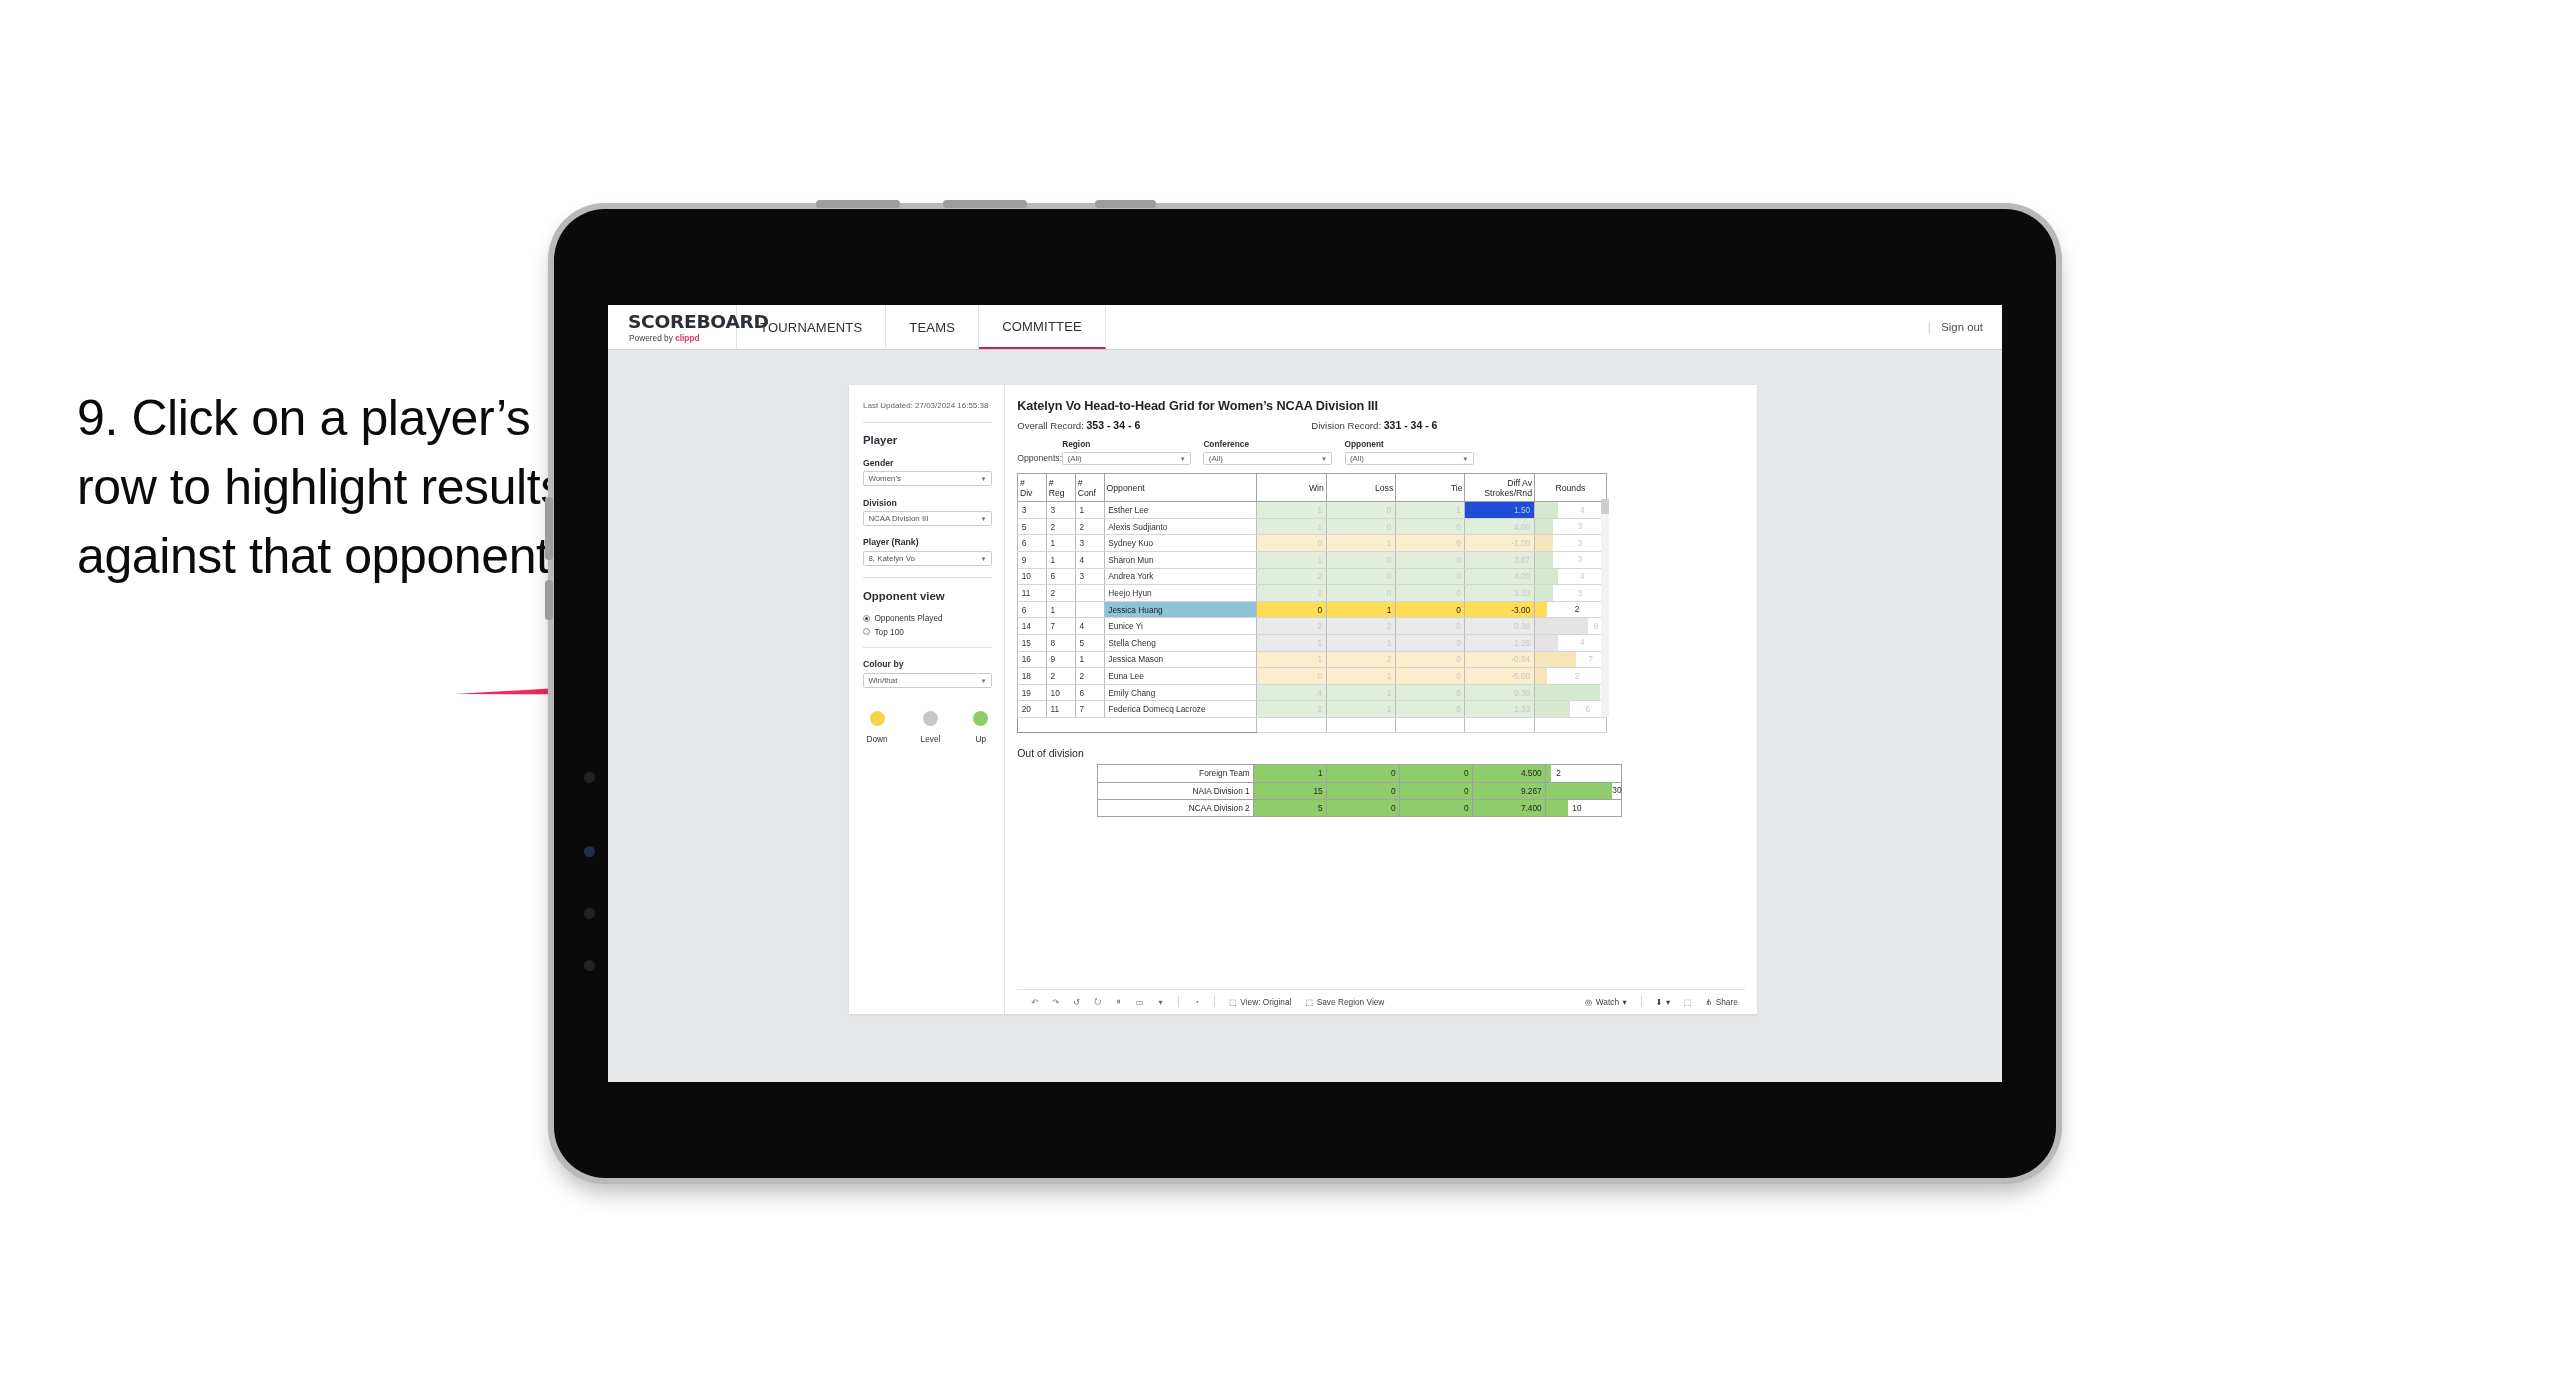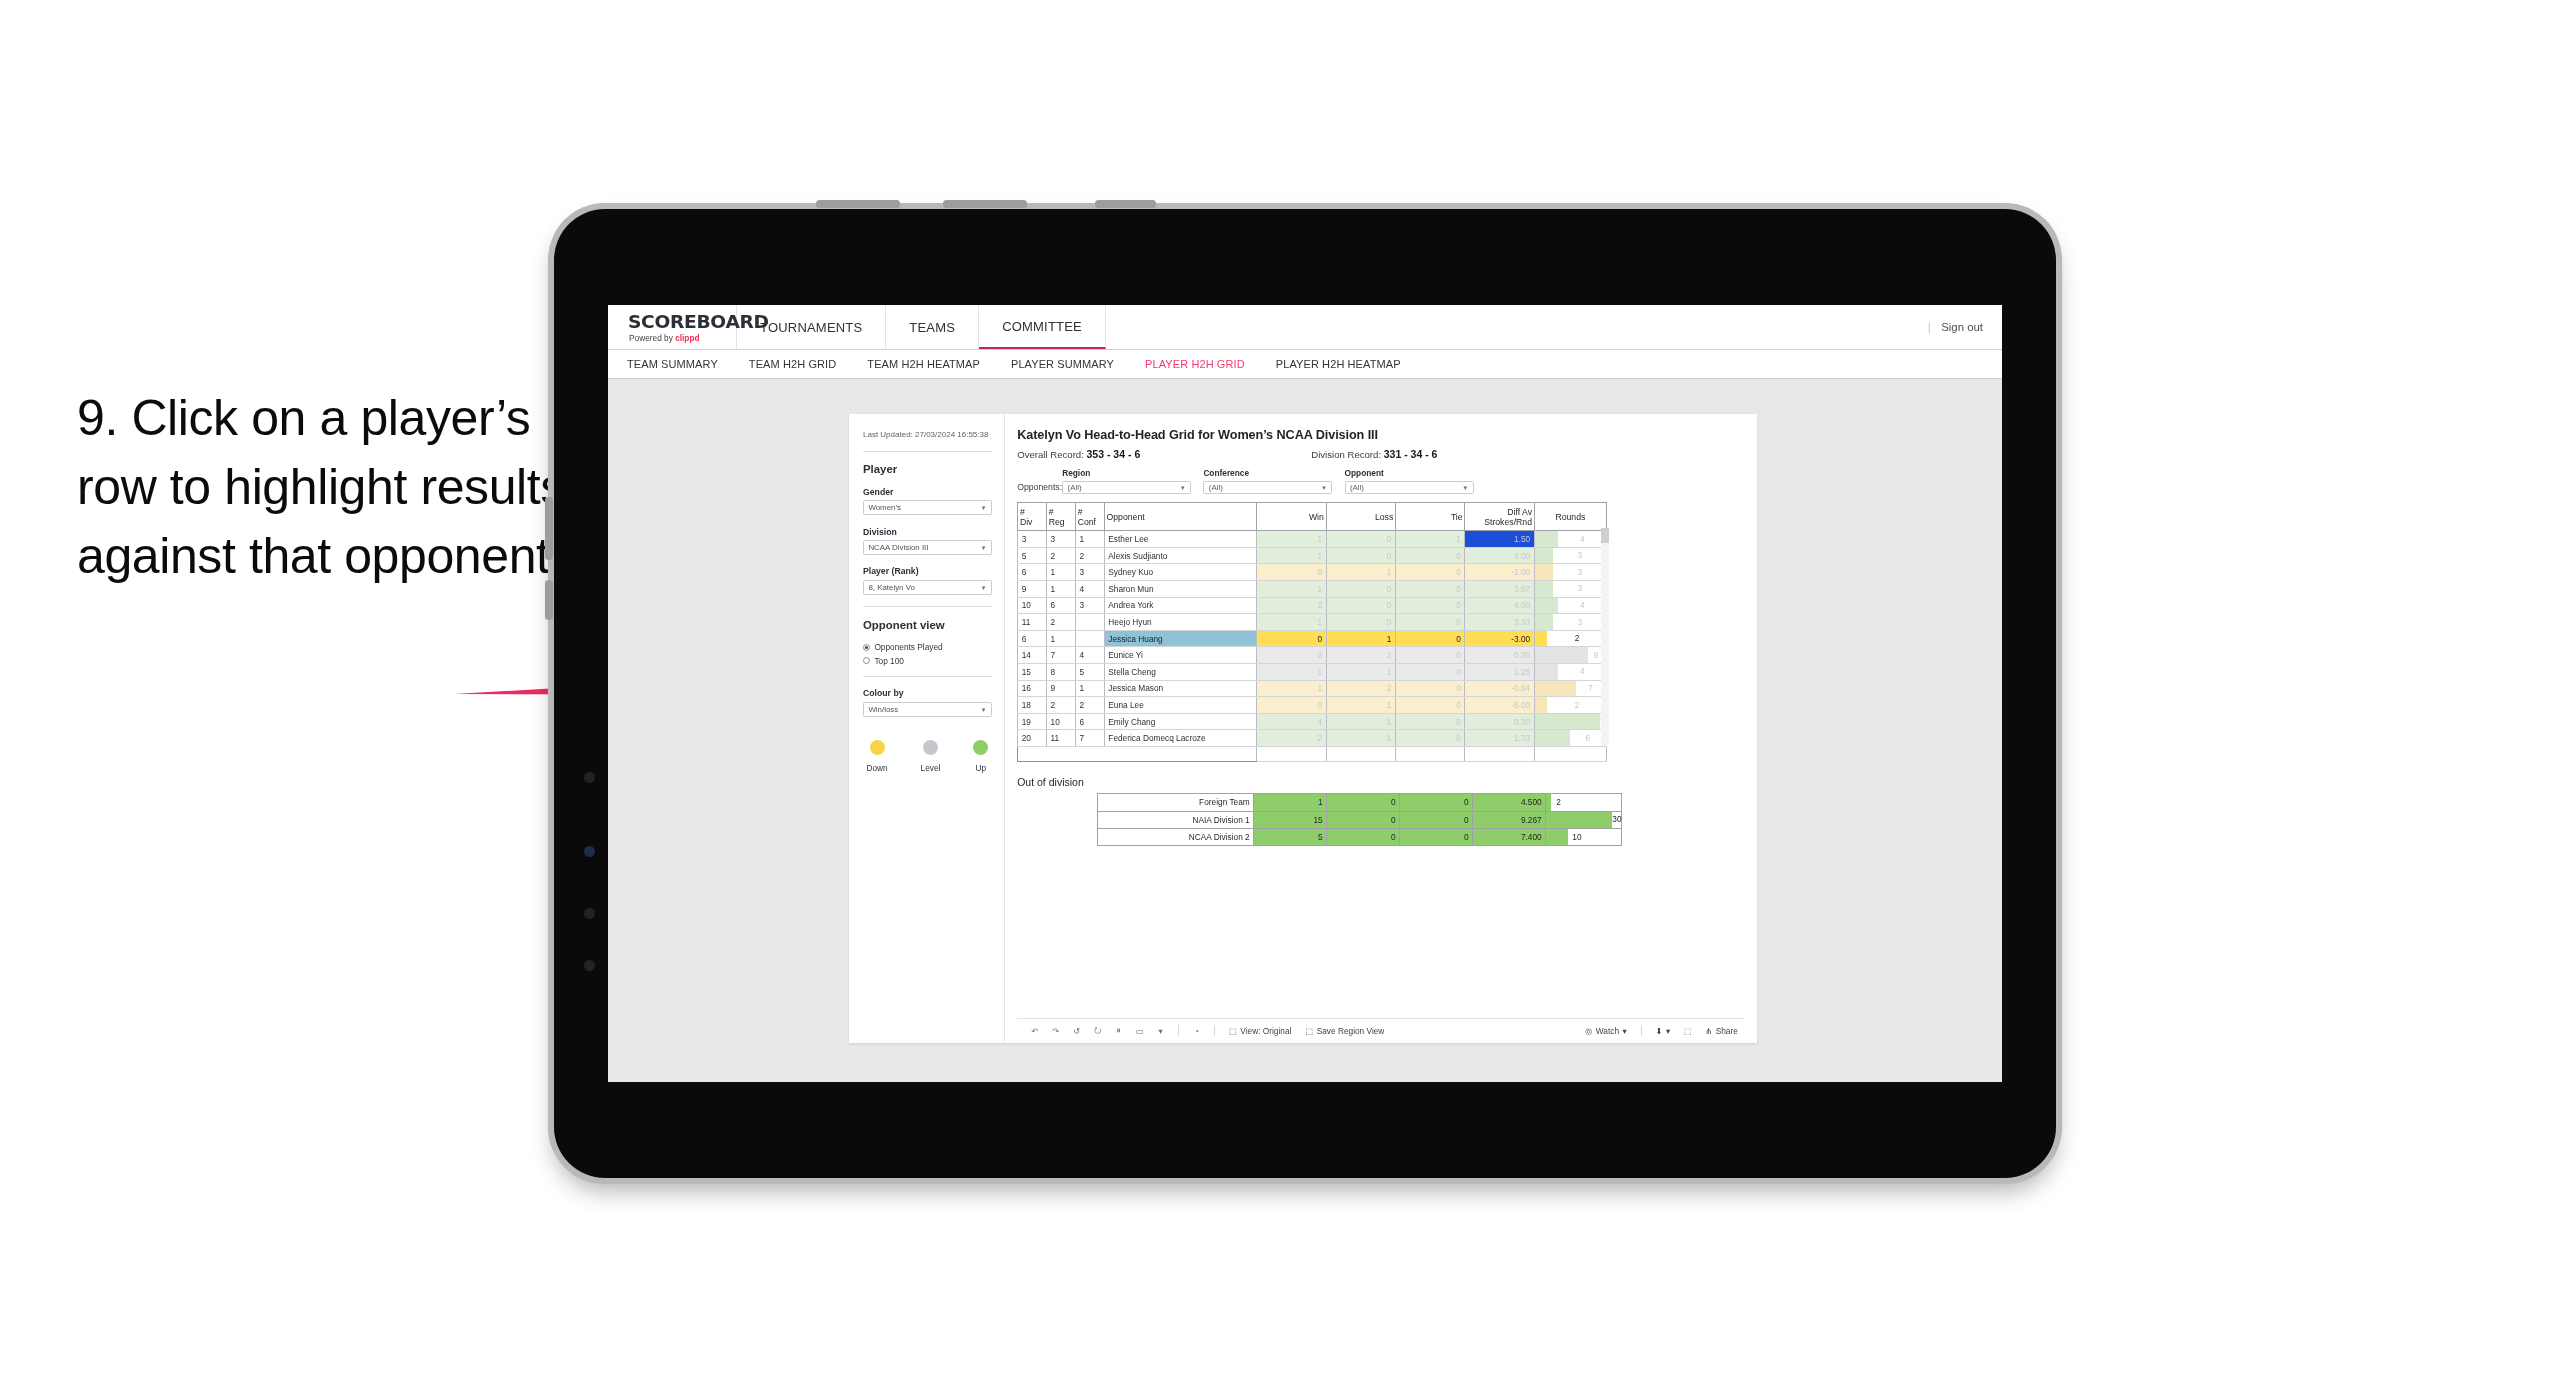--- a/index.html
+++ b/index.html
@@ -193,28 +193,20 @@
       </div>
       <div class="navtab">TOURNAMENTS</div>
       <div class="navtab">TEAMS</div>
       <div class="navtab active">COMMITTEE</div>
       <div class="header-right">
         <span class="hdivider">|</span>
         <span>Sign out</span>
       </div>
     </div>
 
-    <div id="subnav">
-      <div class="subtab">TEAM SUMMARY</div>
-      <div class="subtab">TEAM H2H GRID</div>
-      <div class="subtab">TEAM H2H HEATMAP</div>
-      <div class="subtab">PLAYER SUMMARY</div>
-      <div class="subtab active">PLAYER H2H GRID</div>
-      <div class="subtab">PLAYER H2H HEATMAP</div>
-    </div>
 
     <div id="workspace">
       <div id="viz">
 
         <div id="sidepanel">
           <div class="lastupd">Last Updated: 27/03/2024 16:55:38</div>
           <div class="hr"></div>
           <div class="sec-title">Player</div>
 
           <div class="fld-label">Gender</div>
@@ -242,21 +234,21 @@
             <span>Opponents Played</span>
           </div>
           <div class="radio-row">
             <span class="rad"></span>
             <span>Top 100</span>
           </div>
 
           <div class="hr"></div>
           <div class="fld-label">Colour by</div>
           <div class="sel">
-            <span>Win/loss</span>
+            <span>Win/that</span>
             <span class="caret">▼</span>
           </div>
 
           <div class="swatches">
             <div class="sw">
               <span class="circ" id="sw0" style="background: rgb(245, 213, 71);"></span>
               <span class="sw-lab">Down</span>
             </div>
             <div class="sw">
               <span class="circ" id="sw1" style="background: rgb(196, 199, 203);"></span>

